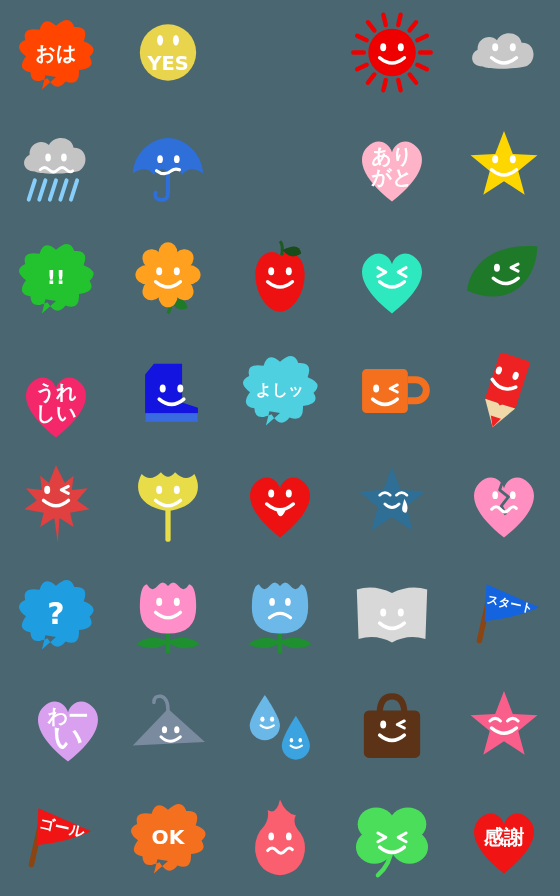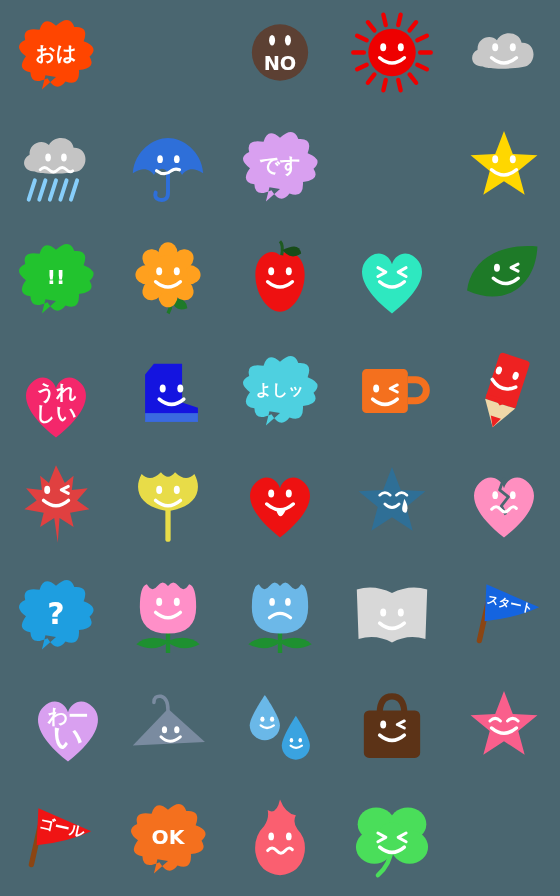--- a/index.html
+++ b/index.html
@@ -48,30 +48,30 @@
 <div id="grid">
     <div class="cell" style="grid-area: 1 / 1;">
       <div>
         <svg viewBox="0 0 100 100" xmlns="http://www.w3.org/2000/svg">
           <path d="M50.0,15.5 Q65.4,1.9 70.8,17.0 Q88.0,15.7 81.4,33.3 Q99.9,40.4 88.1,50.9 Q96.3,63.9 76.1,66.0 Q77.1,85.0 60.8,79.1 Q50.8,92.4 40.3,75.3 Q21.5,84.1 20.9,68.6 Q4.4,65.4 15.9,50.3 Q0.4,38.8 15.0,31.7 Q11.0,16.9 31.3,20.3 Q35.9,3.5 50.0,15.5 Z M38,72 L34,88 L50,74 Z" fill="#ff4500"></path>
           <text class="ftext" x="50" y="47" font-size="23">おは</text>
         </svg>
       </div>
       <span style="position: absolute; width: 1px; height: 1px; overflow: hidden; clip: rect(0px, 0px, 0px, 0px);">おは</span>
     </div>
-    <div class="cell" style="grid-area: 1 / 3;">
-      <div>
-        <svg viewBox="0 0 100 100" xmlns="http://www.w3.org/2000/svg">
-          <ellipse cx="50" cy="46" rx="32" ry="32" fill="#5c4033"></ellipse>
+    <div class="cell" style="grid-area: 1 / 2;">
+      <div>
+        <svg viewBox="0 0 100 100" xmlns="http://www.w3.org/2000/svg">
+          <ellipse cx="50" cy="46" rx="32" ry="32" fill="#e8d44d"></ellipse>
           <ellipse cx="41" cy="32" rx="3.4" ry="6" fill="#fff"></ellipse>
           <ellipse cx="59" cy="32" rx="3.4" ry="6" fill="#fff"></ellipse>
-          <text class="ftext" x="50" y="58" font-size="22">NO</text>
-        </svg>
-      </div>
-      <span style="position: absolute; width: 1px; height: 1px; overflow: hidden; clip: rect(0px, 0px, 0px, 0px);">NO</span>
+          <text class="ftext" x="50" y="58" font-size="22">YES</text>
+        </svg>
+      </div>
+      <span style="position: absolute; width: 1px; height: 1px; overflow: hidden; clip: rect(0px, 0px, 0px, 0px);">YES</span>
     </div>
     <div class="cell" style="grid-area: 1 / 4;">
       <div>
         <svg viewBox="0 0 100 100" xmlns="http://www.w3.org/2000/svg">
           <line x1="82.0" y1="46.0" x2="94.0" y2="46.0" stroke="#ee0000" stroke-width="5" stroke-linecap="round"></line>
           <line x1="78.8" y1="59.9" x2="89.6" y2="65.1" stroke="#ee0000" stroke-width="5" stroke-linecap="round"></line>
           <line x1="70.0" y1="71.0" x2="77.4" y2="80.4" stroke="#ee0000" stroke-width="5" stroke-linecap="round"></line>
           <line x1="57.1" y1="77.2" x2="59.8" y2="88.9" stroke="#ee0000" stroke-width="5" stroke-linecap="round"></line>
           <line x1="42.9" y1="77.2" x2="40.2" y2="88.9" stroke="#ee0000" stroke-width="5" stroke-linecap="round"></line>
           <line x1="30.0" y1="71.0" x2="22.6" y2="80.4" stroke="#ee0000" stroke-width="5" stroke-linecap="round"></line>
@@ -121,30 +121,28 @@
       <div>
         <svg viewBox="0 0 100 100" xmlns="http://www.w3.org/2000/svg">
           <path d="M10,56 C12,30 34,16 50,16 C66,16 88,30 90,56 C78,48 70,52 66,58 C62,50 54,48 50,56 C46,48 38,50 34,58 C30,52 22,48 10,56 Z" fill="#2e6fd9"></path>
           <path d="M50,56 L50,78 Q50,88 40,86 Q34,84 36,78" stroke="#2e6fd9" stroke-width="4.5" fill="none" stroke-linecap="round"></path>
           <ellipse cx="41" cy="40" rx="3.2" ry="4.4" fill="#fff"></ellipse>
           <ellipse cx="60" cy="40" rx="3.2" ry="4.4" fill="#fff"></ellipse>
           <path d="M37,53 Q46,60 54,53 Q58,50 63,52" stroke="#fff" fill="none" stroke-linecap="round" stroke-linejoin="round" stroke-width="3.6"></path>
         </svg>
       </div>
     </div>
-    <div class="cell" style="grid-area: 2 / 3;">
-      <div>
-        <svg viewBox="0 0 100 100" xmlns="http://www.w3.org/2000/svg">
-          <path d="M50.0,15.5 Q65.4,1.9 70.8,17.0 Q88.0,15.7 81.4,33.3 Q99.9,40.4 88.1,50.9 Q96.3,63.9 76.1,66.0 Q77.1,85.0 60.8,79.1 Q50.8,92.4 40.3,75.3 Q21.5,84.1 20.9,68.6 Q4.4,65.4 15.9,50.3 Q0.4,38.8 15.0,31.7 Q11.0,16.9 31.3,20.3 Q35.9,3.5 50.0,15.5 Z M38,72 L34,88 L50,74 Z" fill="#d9a0f0"></path>
-          <text class="ftext" x="50" y="47" font-size="23">です</text>
-        </svg>
-      </div>
-      <span style="position: absolute; width: 1px; height: 1px; overflow: hidden; clip: rect(0px, 0px, 0px, 0px);">です</span>
-    </div>
     <div class="cell" style="grid-area: 2 / 4;">
+      <div>
+        <svg viewBox="0 0 100 100" xmlns="http://www.w3.org/2000/svg">
+          <path d="M50,88 C14,60 10,38 22,26 C33,15 46,20 50,32 C54,20 67,15 78,26 C90,38 86,60 50,88 Z" fill="#ffb3c9"></path>
+          <text class="ftext" x="50" y="36" font-size="23">あり</text>
+          <text class="ftext" x="50" y="60" font-size="23">がと</text>
+        </svg>
+      </div>
       <span style="position: absolute; width: 1px; height: 1px; overflow: hidden; clip: rect(0px, 0px, 0px, 0px);">ありがと</span>
     </div>
     <div class="cell" style="grid-area: 2 / 5;">
       <div>
         <svg viewBox="0 0 100 100" xmlns="http://www.w3.org/2000/svg">
           <path d="M50.0,8.0L60.0,34.2L88.0,35.6L66.2,53.3L73.5,80.4L50.0,65.0L26.5,80.4L33.8,53.3L12.0,35.6L40.0,34.2Z" fill="#ffd700"></path>
           <ellipse cx="40" cy="40" rx="3.4" ry="4.6" fill="#fff"></ellipse>
           <ellipse cx="60" cy="40" rx="3.4" ry="4.6" fill="#fff"></ellipse>
           <path d="M36,52 Q50,64 64,52" stroke="#fff" fill="none" stroke-linecap="round" stroke-linejoin="round" stroke-width="4"></path>
         </svg>
@@ -493,13 +491,22 @@
           <ellipse cx="70" cy="58" rx="21" ry="19" fill="#4ade5a"></ellipse>
           <circle cx="50" cy="46" r="16" fill="#4ade5a"></circle>
           <g transform="translate(0,6)">
             <path d="M34,36 L43,41 L34,46" stroke="#fff" fill="none" stroke-linecap="round" stroke-linejoin="round" stroke-width="3.4"></path>
             <path d="M66,36 L57,41 L66,46" stroke="#fff" fill="none" stroke-linecap="round" stroke-linejoin="round" stroke-width="3.4"></path>
             <path d="M36,52 Q50,64 64,52" stroke="#fff" fill="none" stroke-linecap="round" stroke-linejoin="round" stroke-width="4"></path>
           </g>
         </svg>
       </div>
     </div>
+    <div class="cell" style="grid-area: 8 / 5;">
+      <div>
+        <svg viewBox="0 0 100 100" xmlns="http://www.w3.org/2000/svg">
+          <path d="M50,88 C14,60 10,38 22,26 C33,15 46,20 50,32 C54,20 67,15 78,26 C90,38 86,60 50,88 Z" fill="#f01414"></path>
+          <text class="ftext" x="50" y="47" font-size="23">感謝</text>
+        </svg>
+      </div>
+      <span style="position: absolute; width: 1px; height: 1px; overflow: hidden; clip: rect(0px, 0px, 0px, 0px);">感謝</span>
+    </div>
   </div>
 
 </body></html>

